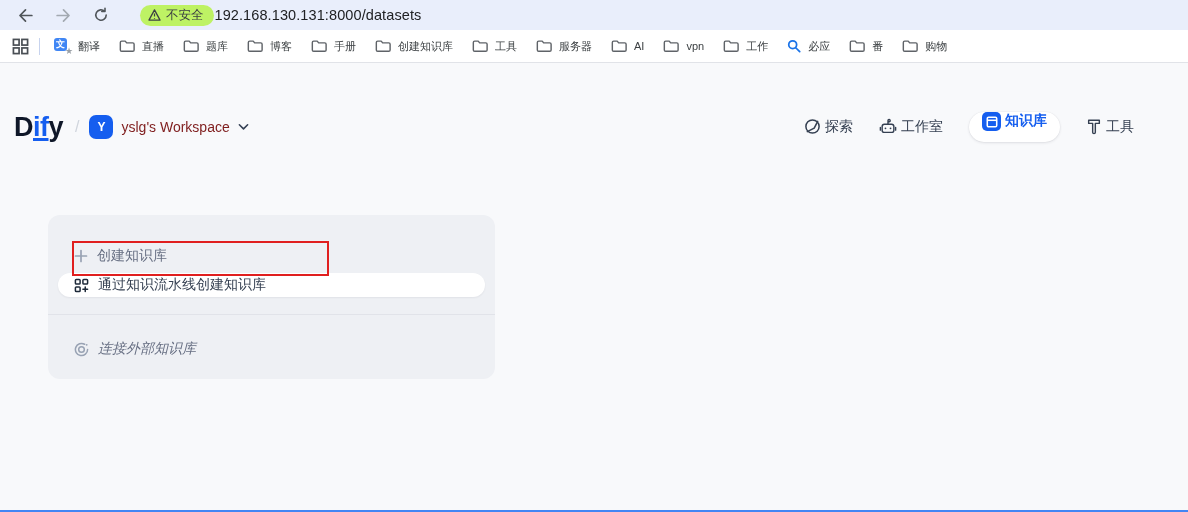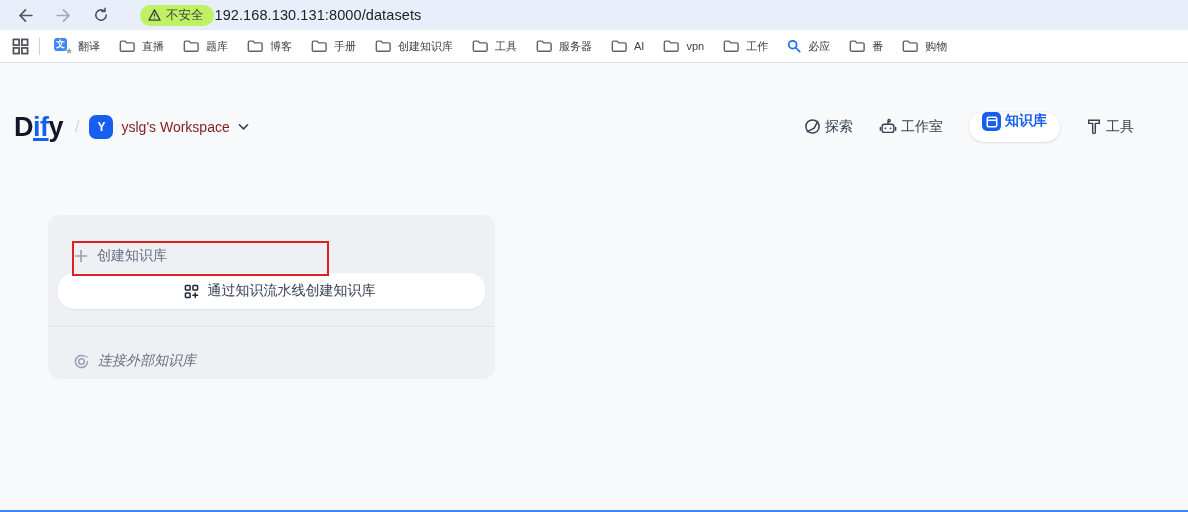--- a/index.html
+++ b/index.html
@@ -40,21 +40,21 @@
   .nav-item { display:flex; align-items:flex-start; gap:4px; cursor:pointer; color:#354052; }
   .nav-item .nlbl { font-size:14px; font-weight:500; }
   .nav-item.active { background:#ffffff; border-radius:15px; height:30px; padding:0 13px; box-shadow:0 1px 3px rgba(16,24,40,.1), 0 0 0 .5px rgba(16,24,40,.04); color:#155eef; }
   .nav-item.active .nlbl { font-weight:700; }
   .kb-ico { width:19px; height:19px; background:#155eef; border-radius:5px; display:flex; align-items:center; justify-content:center; }
 
   
   .card { position:absolute; left:48px; top:123px; width:447px; height:164px; background:#eef0f4; border-radius:12px; padding:24px 10px 0; }
   .row { display:flex; align-items:center; gap:9px; font-size:14px; }
   .row-muted { color:#676f83; padding-left:16px; height:34px; cursor:pointer; }
-  .row-white { background:#ffffff; border-radius:16px; height:36px; padding-left:16px; color:#354052; font-weight:500; box-shadow:0 1px 2px rgba(16,24,40,.06); cursor:pointer;justify-content:center; }
+  .row-white { background:#ffffff; border-radius:16px; height:24px; padding-left:16px; color:#354052; font-weight:500; box-shadow:0 1px 2px rgba(16,24,40,.06); cursor:pointer; }
   .card-divider { height:1px; background:#e1e3e9; margin:17px -10px 0; }
   .row-bottom { margin-top:20px; height:28px;font-style:italic; }
   .red-annotation { position:absolute; left:24px; top:26px; width:257px; height:35px; border:2px solid #e01f1f; pointer-events:none; }
 
   .bottom-edge { position:absolute; left:0; right:0; bottom:0; height:2px; background:#4285f4; }
 </style>
 </head>
 <body>
 
 <div class="toolbar">

